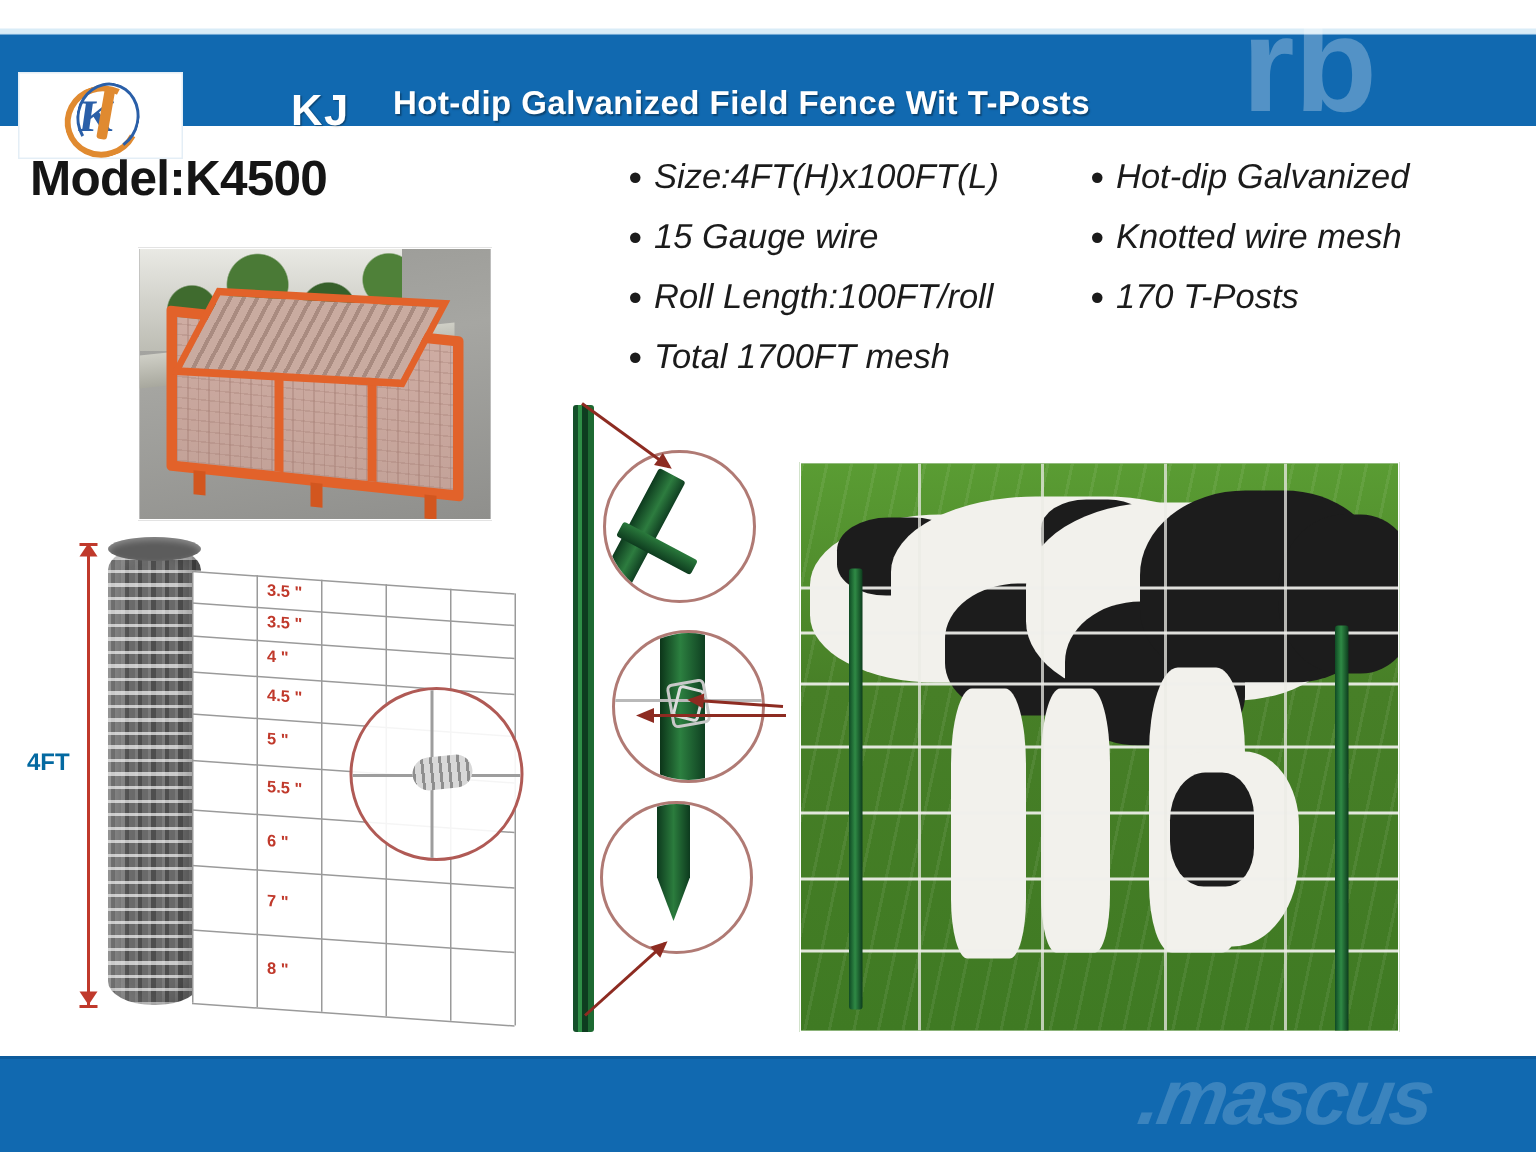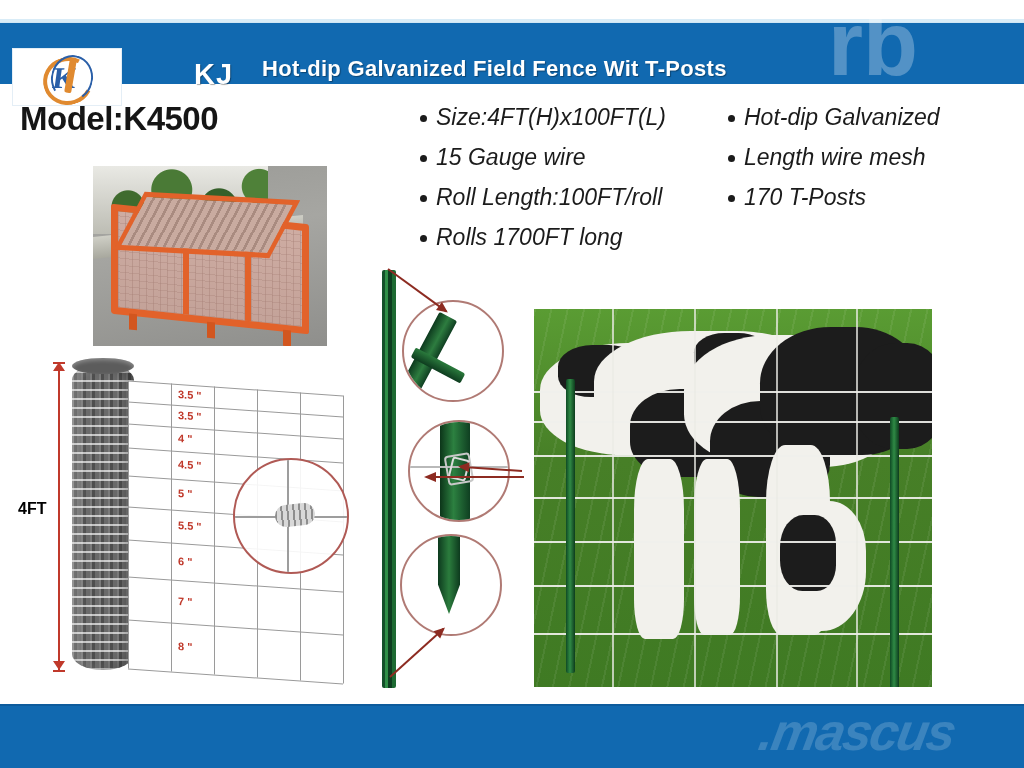--- a/index.html
+++ b/index.html
@@ -133,21 +133,21 @@
   .dim-cap-top{top:12px;}
   .dim-cap-bot{top:320px;}
   .dim-arrow-up,.dim-arrow-dn{
     position:absolute;left:43px;width:0;height:0;
     border-left:6px solid transparent;border-right:6px solid transparent;
   }
   .dim-arrow-up{top:12px;border-bottom:9px solid #c0392b;}
   .dim-arrow-dn{top:311px;border-top:9px solid #c0392b;}
   .dim-label{
     position:absolute;left:8px;top:150px;
-    color:#000000;font-size:16px;font-weight:bold;
+    color:#0369a1;font-size:16px;font-weight:bold;
   }
   .roll{
     position:absolute;left:62px;top:14px;width:62px;height:306px;
     border-radius:30px/16px;
     background:
       repeating-linear-gradient(0deg,rgba(255,255,255,.65) 0 2px,transparent 2px 9px),
       repeating-linear-gradient(90deg,#7b7b7b 0 2px,#4e4e4e 2px 5px,#6a6a6a 5px 9px);
     box-shadow:inset -7px 0 12px rgba(0,0,0,.35), inset 7px 0 10px rgba(255,255,255,.25);
   }
   .roll-top{
@@ -315,31 +315,31 @@
       <div class="spec-item">
         <span class="bullet"></span>
         <span>15 Gauge wire</span>
       </div>
       <div class="spec-item">
         <span class="bullet"></span>
         <span>Roll Length:100FT/roll</span>
       </div>
       <div class="spec-item">
         <span class="bullet"></span>
-        <span>Rolls 1700FT long</span>
+        <span>Total 1700FT mesh</span>
       </div>
     </div>
     <div class="spec-col">
       <div class="spec-item">
         <span class="bullet"></span>
         <span>Hot-dip Galvanized</span>
       </div>
       <div class="spec-item">
         <span class="bullet"></span>
-        <span>Length wire mesh</span>
+        <span>Knotted wire mesh</span>
       </div>
       <div class="spec-item">
         <span class="bullet"></span>
         <span>170 T-Posts</span>
       </div>
     </div>
   </div>
 
   <div class="crate-photo">
     <div class="crate-road"></div>

